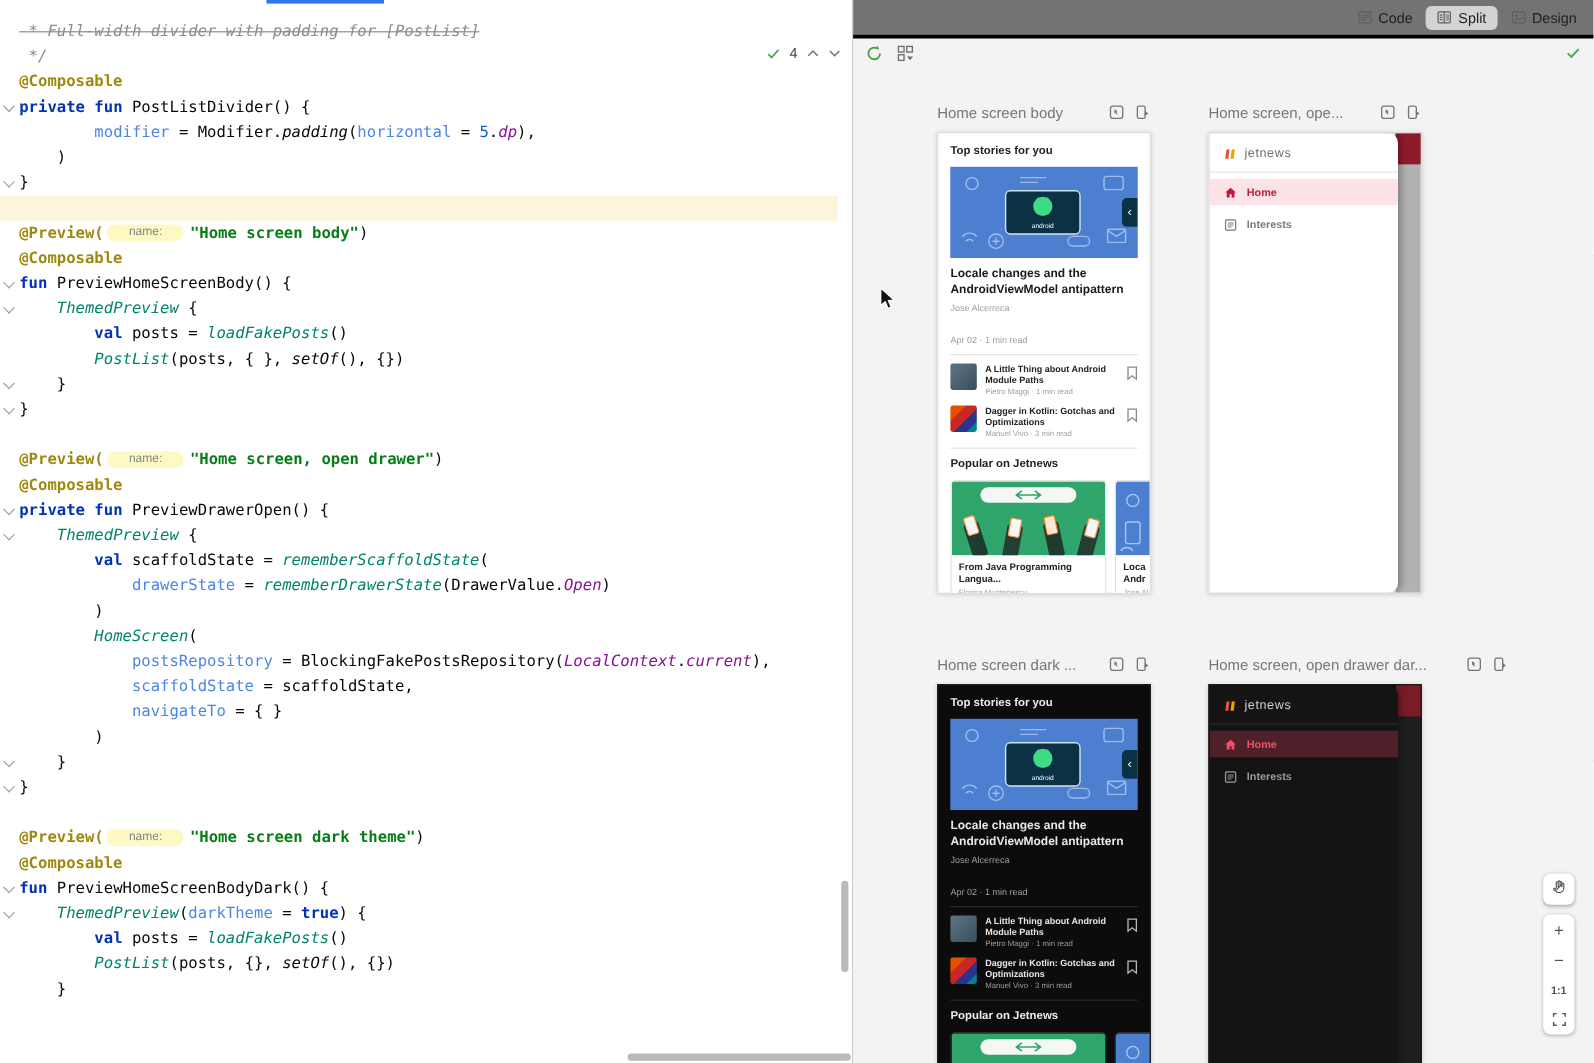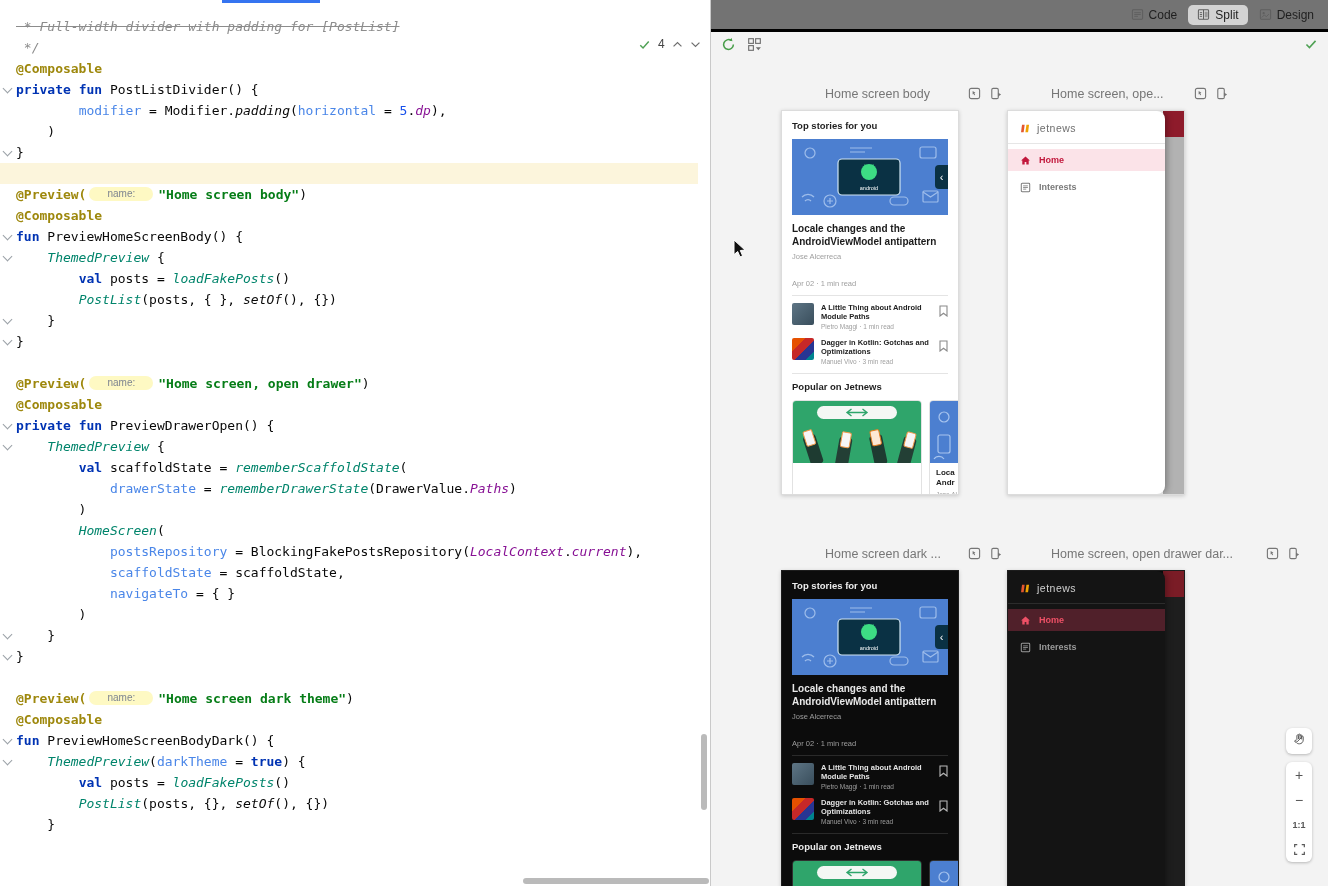--- a/index.html
+++ b/index.html
@@ -45,21 +45,21 @@
   .mtab{display:flex;align-items:center;gap:5px;padding:3px 9px;border-radius:5px;font-size:12px;color:#1f1f1f;}
   .mtab.sel{background:#D3D3D3;}
   .mtab svg{display:block}
   .rp-toolbar{position:absolute;left:0;top:30px;right:0;height:28px;display:flex;align-items:center;
         padding:0 10px;gap:11px;}
   .tbtn svg,.tb-check svg{display:block}
   .tb-check{margin-left:auto;}
   #canvas{position:absolute;inset:0;}
 
   .plabel{position:absolute;height:16px;display:flex;align-items:center;gap:7px;
-        font-size:12.5px;color:#767676;margin-left:44px;}
+        font-size:12.5px;color:#767676;}
   .plabel .pl-t{flex:1;white-space:nowrap;overflow:hidden;}
   .picon{flex:none;width:14px;height:14px;}
   .picon svg{display:block}
 
   .pcard{position:absolute;width:178px;height:385px;background:#fff;border:1px solid #DCDCDC;
         box-shadow:0 1px 4px rgba(0,0,0,.18);box-sizing:border-box;overflow:hidden;}
   .pcard.dark{background:#0C0C0C;border-color:#1d1d1d;}
 
   
   .fpad{padding:9px 10px;}
@@ -148,21 +148,21 @@
       <div class="line"><span>        </span><span class="k">val</span><span> posts = </span><span class="f">loadFakePosts</span><span>()</span></div>
       <div class="line"><span>        </span><span class="f">PostList</span><span>(posts, { }, </span><span class="i">setOf</span><span>(), {})</span></div>
       <div class="line"><span class="fold"></span><span>    }</span></div>
       <div class="line"><span class="fold"></span><span>}</span></div>
       <div class="line"></div>
       <div class="line"><span class="a">@Preview(</span><span class="h">name:</span><span class="s">"Home screen, open drawer"</span><span>)</span></div>
       <div class="line"><span class="a">@Composable</span></div>
       <div class="line"><span class="fold"></span><span class="k">private</span><span> </span><span class="k">fun</span><span> PreviewDrawerOpen() {</span></div>
       <div class="line"><span class="fold"></span><span>    </span><span class="f">ThemedPreview</span><span> {</span></div>
       <div class="line"><span>        </span><span class="k">val</span><span> scaffoldState = </span><span class="f">rememberScaffoldState</span><span>(</span></div>
-      <div class="line"><span>            </span><span class="n">drawerState</span><span> = </span><span class="f">rememberDrawerState</span><span>(DrawerValue.</span><span class="pi">Paths</span><span>)</span></div>
+      <div class="line"><span>            </span><span class="n">drawerState</span><span> = </span><span class="f">rememberDrawerState</span><span>(DrawerValue.</span><span class="pi">Open</span><span>)</span></div>
       <div class="line"><span>        )</span></div>
       <div class="line"><span>        </span><span class="f">HomeScreen</span><span>(</span></div>
       <div class="line"><span>            </span><span class="n">postsRepository</span><span> = BlockingFakePostsRepository(</span><span class="pi">LocalContext</span><span>.</span><span class="pi">current</span><span>),</span></div>
       <div class="line"><span>            </span><span class="n">scaffoldState</span><span> = scaffoldState,</span></div>
       <div class="line"><span>            </span><span class="n">navigateTo</span><span> = { }</span></div>
       <div class="line"><span>        )</span></div>
       <div class="line"><span class="fold"></span><span>    }</span></div>
       <div class="line"><span class="fold"></span><span>}</span></div>
       <div class="line"></div>
       <div class="line"><span class="a">@Preview(</span><span class="h">name:</span><span class="s">"Home screen dark theme"</span><span>)</span></div>
@@ -348,20 +348,25 @@
 <g transform="rotate(-12 85 50)">
                     <rect x="79" y="34" width="13" height="30" rx="3" fill="#1E3B31"></rect>
                     <rect x="81" y="29" width="9" height="15" rx="1.5" fill="#FCE8D4" stroke="#E67E22"></rect>
                   </g>
 <g transform="rotate(15 113 52)">
                     <rect x="107" y="36" width="13" height="30" rx="3" fill="#233F35"></rect>
                     <rect x="109" y="31" width="9" height="15" rx="1.5" fill="#F6F6F6" stroke="#F2994A"></rect>
                   </g>
 </svg>
               </div>
+              <div class="fpbody">
+                <div class="fpt">From Java Programming Langua...</div>
+                <div class="fpa">Florina Muntenescu</div>
+                <div class="fpm">July 09 · 1 min read</div>
+              </div>
             </div>
             <div class="fpcard">
               <div class="fpimg">
                 <svg viewBox="0 0 128 62" preserveAspectRatio="none">
 <rect width="128" height="62" fill="#4C7FD0"></rect>
 <g stroke="#A7C4EE" stroke-width="1.2" fill="none">
                     <circle cx="14" cy="16" r="5"></circle>
                     <rect x="8" y="34" width="12" height="18" rx="2"></rect>
                     <path d="M4 58a6 6 0 0 1 10 0"></path>
                   </g>

